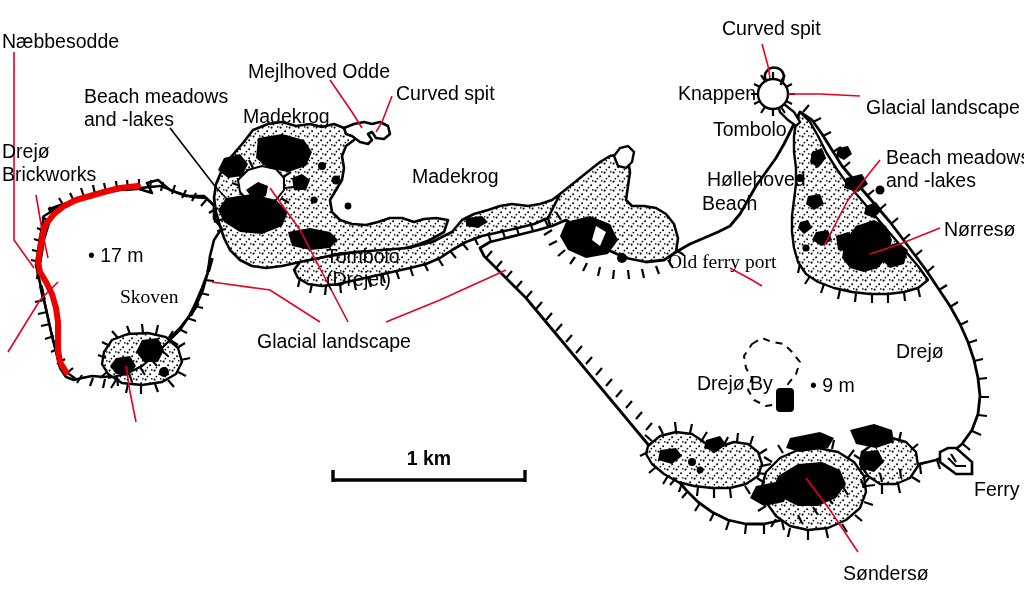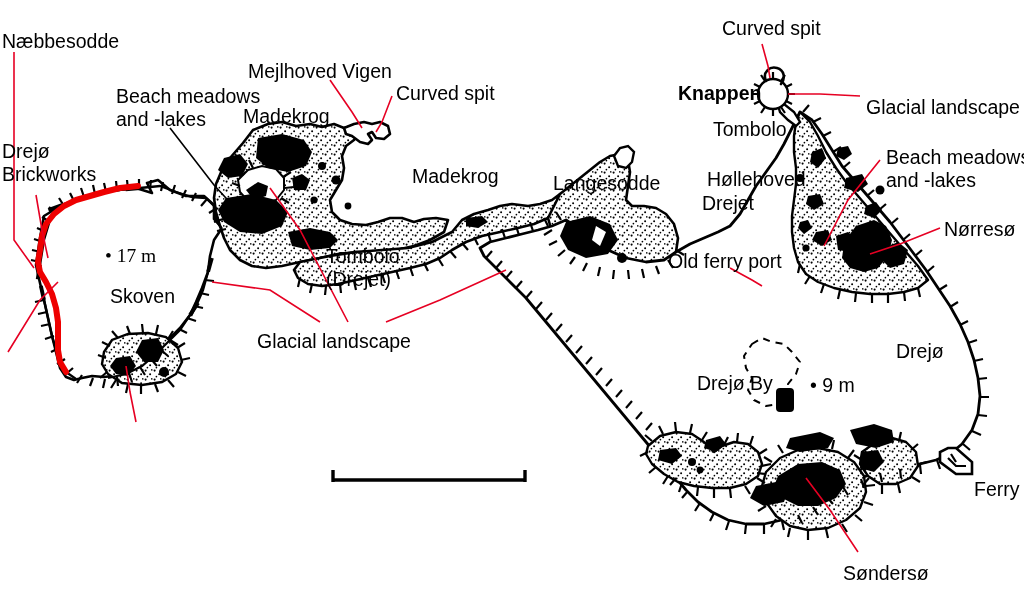--- a/index.html
+++ b/index.html
@@ -344,43 +344,43 @@
       <path stroke="#e60023" d="M 880,160 L 848,200 L 824,246"></path>
       <path stroke="#e60023" d="M 940,228 L 900,244 L 870,254"></path>
       <path stroke="#e60023" d="M 730,268 L 752,280 L 762,286"></path>
       <path stroke="#e60023" d="M 858,552 L 830,510 L 806,478"></path>
 
       <path stroke="#000000" d="M 170,128 L 214,185 L 248,222"></path>
     </g>
   </svg>
 
   <div class="lbl" style="left:2px;  top:30px;">Næbbesodde</div>
-  <div class="lbl" style="left:84px; top:85px;margin-left:32px;">Beach meadows
+  <div class="lbl" style="left:84px; top:85px;">Beach meadows
 and -lakes</div>
-  <div class="lbl" style="left:248px;top:60px;">Mejlhoved Vigen</div>
+  <div class="lbl" style="left:248px;top:60px;">Mejlhoved Odde</div>
   <div class="lbl" style="left:396px;top:82px;">Curved spit</div>
   <div class="lbl" style="left:243px;top:105px;">Madekrog</div>
   <div class="lbl" style="left:2px;  top:140px;">Drejø
 Brickworks</div>
   <div class="lbl" style="left:412px;top:165px;">Madekrog</div>
-  <div class="lbl" style="left:553px;top:172px;">Langesodde</div>
   <div class="lbl" style="left:722px;top:17px;">Curved spit</div>
-  <div class="lbl" style="left:678px;top:82px;font-weight:bold;">Knappen</div>
+  <div class="lbl" style="left:678px;top:82px;">Knappen</div>
   <div class="lbl" style="left:866px;top:96px;">Glacial landscape</div>
   <div class="lbl" style="left:713px;top:118px;">Tombolo</div>
   <div class="lbl" style="left:707px;top:168px;">Høllehoved</div>
   <div class="lbl" style="left:886px;top:146px;">Beach meadows
 and -lakes</div>
-  <div class="lbl" style="left:702px;top:192px;">Drejet</div>
+  <div class="lbl" style="left:702px;top:192px;">Beach</div>
   <div class="lbl" style="left:944px;top:218px;">Nørresø</div>
-  <div class="lbl" style="left:105px; top:244px;font-family:Liberation Serif, serif;">• 17 m</div>
+  <div class="lbl" style="left:88px; top:244px;">• 17 m</div>
   <div class="lbl" style="left:326px;top:245px;">Tombolo
 (Drejet)</div>
-  <div class="lbl" style="left:668px;top:250px;">Old ferry port</div>
-  <div class="lbl" style="left:110px;top:285px;">Skoven</div>
+  <div class="lbl" style="left:668px;top:250px;font-family:Liberation Serif, serif;">Old ferry port</div>
+  <div class="lbl" style="left:120px;top:285px;font-family:Liberation Serif, serif;">Skoven</div>
   <div class="lbl" style="left:257px;top:330px;">Glacial landscape</div>
   <div class="lbl" style="left:896px;top:340px;">Drejø</div>
   <div class="lbl" style="left:697px;top:372px;">Drejø By</div>
   <div class="lbl" style="left:798px;top:374px;margin-left:12px;">• 9 m</div>
   <div class="lbl" style="left:974px;top:478px;">Ferry</div>
   <div class="lbl" style="left:843px;top:562px;">Søndersø</div>
 
+  <div class="lbl bold c" style="left:333px;top:447px;width:192px;">1 km</div>
 </div>
 
 </body></html>

